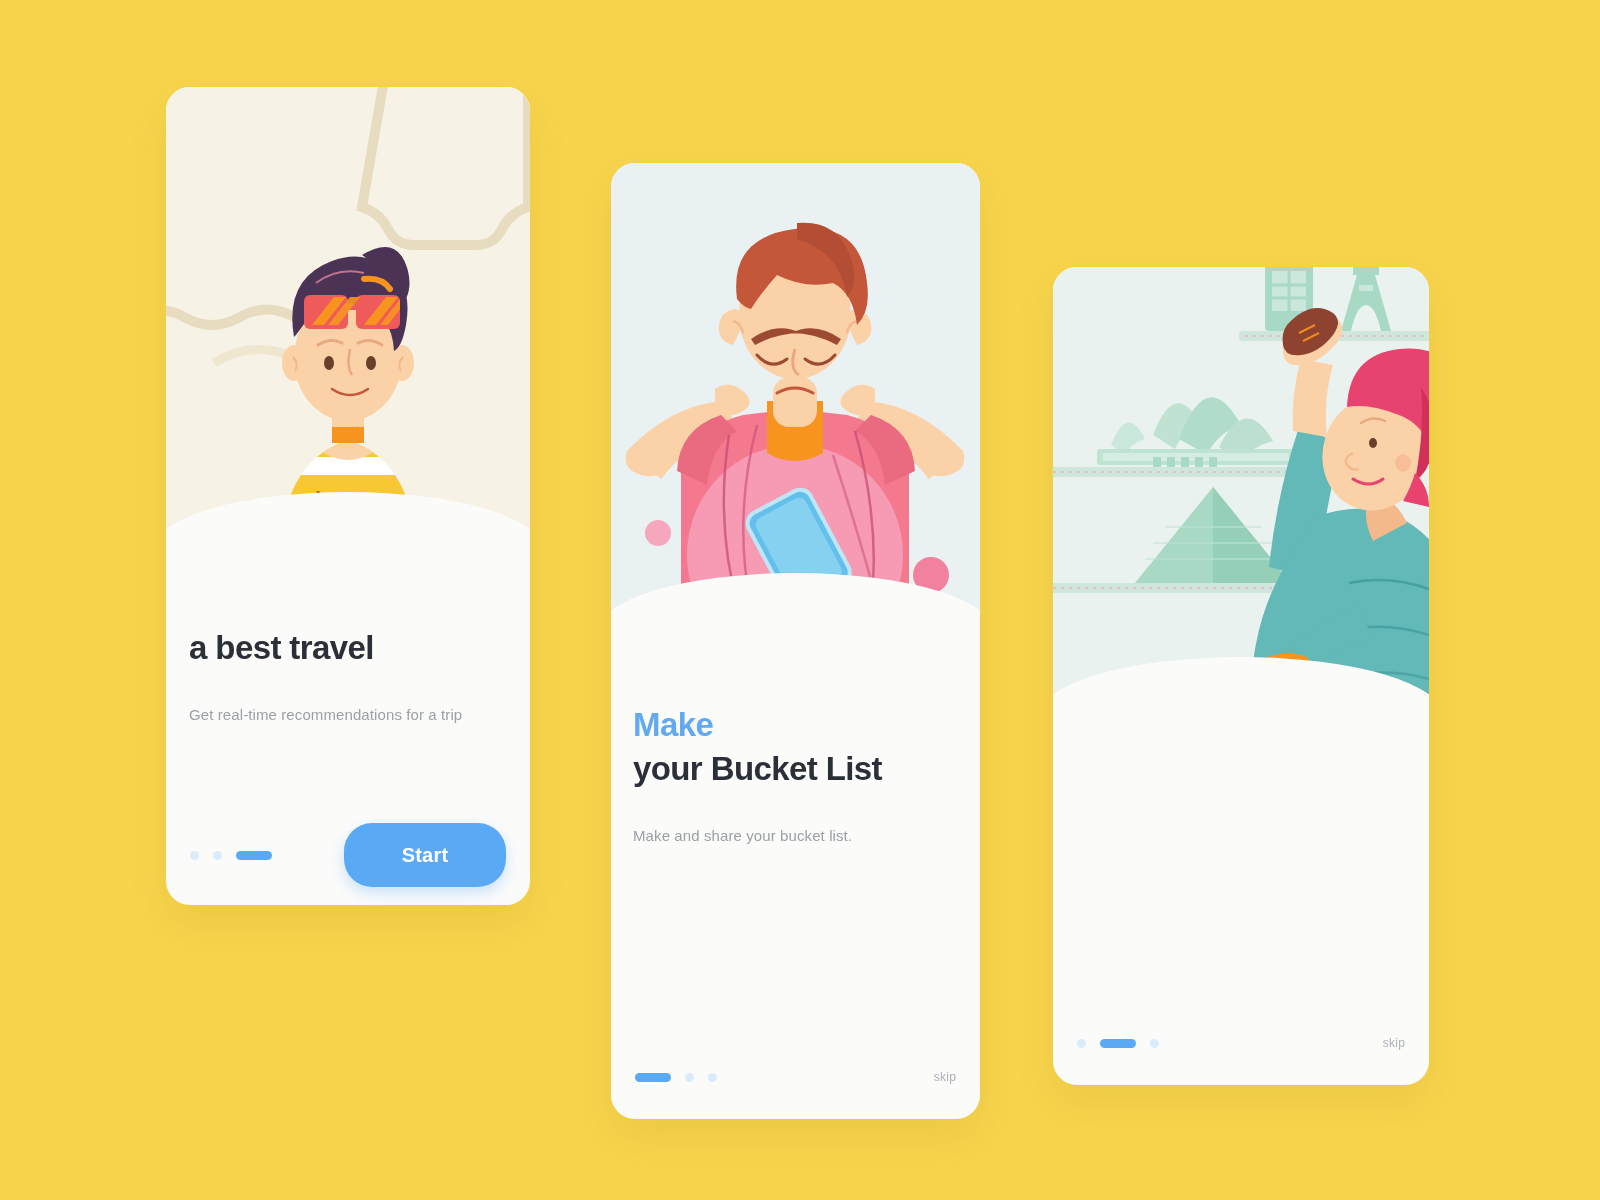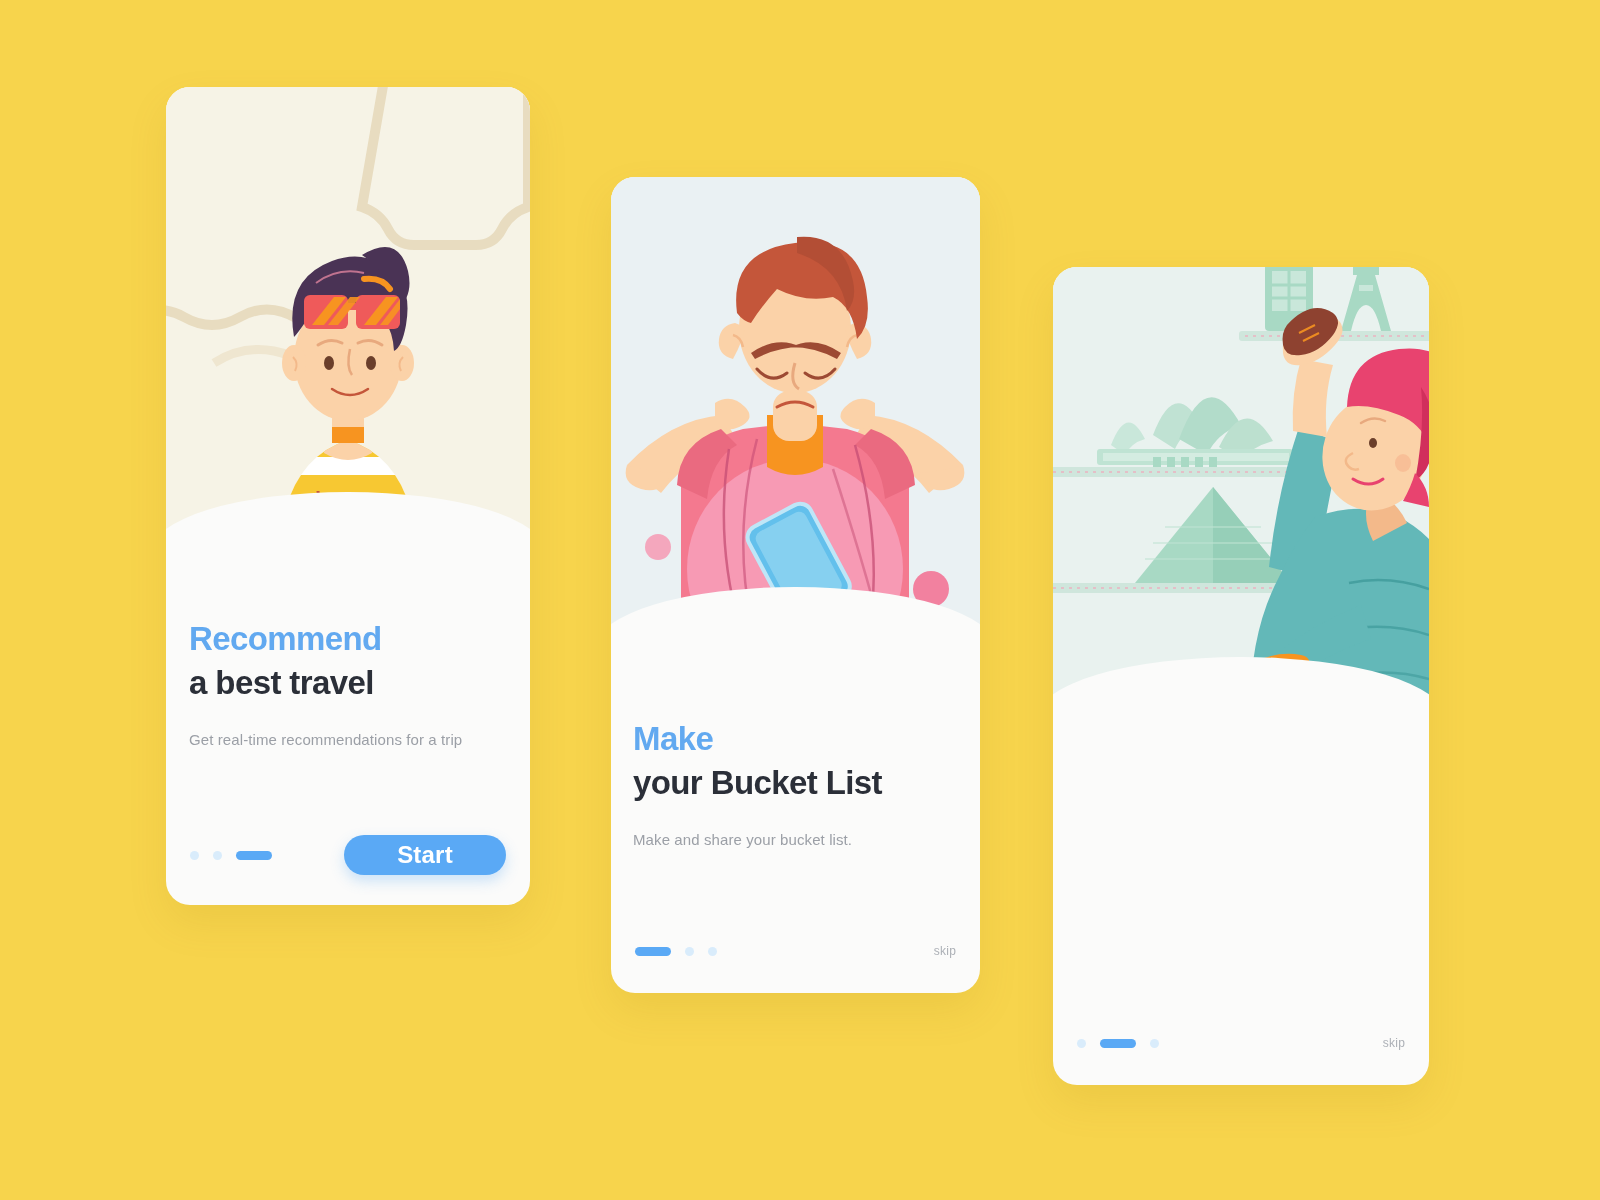--- a/index.html
+++ b/index.html
@@ -17,21 +17,21 @@
 
   
   .card {
     position: absolute;
     border-radius: 24px;
     overflow: hidden;
     background: #fbfbfa;
     box-shadow: 0 18px 40px rgba(150,110,10,0.10);
   }
   #card-1 { left: 166px; top: 87px;  width: 364px; height: 818px; }
-  #card-2 { left: 611px; top: 177px; width: 369px; height: 816px; }
+  #card-2 { left: 611px; top: 163px; width: 369px; height: 956px; }
   #card-3 { left: 1053px; top: 267px; width: 376px; height: 818px; }
 
   
   .illo {
     position: absolute;
     left: 0; right: 0; top: 0;
     overflow: hidden;
   }
   #illo-1 { height: 485px; background: #f6f3e6; }
   #illo-2 { height: 490px; background: #eaf1f3; }
@@ -68,21 +68,21 @@
     line-height: 1.1;
   }
   #copy-1 .title-line1, #copy-1 .title-line2 { font-size: 33px; }
   #copy-2 .title-line1, #copy-2 .title-line2 { font-size: 33px; }
   #copy-3 .title-line1, #copy-3 .title-line2 { font-size: 32px; }
   .title-line2 { margin-top: 8px; }
 
   .subtitle {
     color: #9b9fa6;
     font-size: 15px;
-    margin-top: 30px;
+    margin-top: 40px;
     letter-spacing: 0.1px;
   }
 
   
   .footer {
     position: absolute;
     left: 0; right: 0;
     display: flex;
     align-items: center;
     padding: 0 24px;
@@ -98,25 +98,25 @@
   }
   .dot.active {
     width: 36px; height: 9px; border-radius: 5px;
     background: #5aa9f5;
   }
 
   .spacer { flex: 1 1 auto; }
 
   .start-button {
     min-width: 162px;
-    height: 40px;
+    height: 64px;
     border-radius: 28px;
     background: #5aa9f5;
     color: #ffffff;
-    font-size: 24px;
+    font-size: 20px;
     font-weight: bold;
     display: flex;
     align-items: center;
     justify-content: center;
     border: none;
     cursor: pointer;
     letter-spacing: 0.2px;
     box-shadow: 0 6px 14px rgba(90,169,245,0.30);
   }
 
@@ -197,21 +197,20 @@
         <path d="M192 256 q12 -6 24 2" stroke="#e8a97e" stroke-width="3" fill="none" stroke-linecap="round"></path>
         <ellipse cx="163" cy="276" rx="5" ry="7" fill="#6b3f2b"></ellipse>
         <ellipse cx="205" cy="276" rx="5" ry="7" fill="#6b3f2b"></ellipse>
         <path d="M184 262 q-4 18 2 26" stroke="#e8a97e" stroke-width="2.5" fill="none"></path>
         <path d="M166 302 q18 12 36 0" stroke="#c4563a" stroke-width="2.5" fill="none" stroke-linecap="round"></path>
       </svg>
       <div class="sheet" id="sheet-1"></div>
     </div>
 
     <div class="copy" id="copy-1">
-      <div class="title-line1">Recommend</div>
       <div class="title-line2">a best travel</div>
       <div class="subtitle">Get real-time recommendations for a trip</div>
     </div>
 
     <div class="footer" id="footer-1">
       <div class="dots">
         <span class="dot"></span>
         <span class="dot"></span>
         <span class="dot active"></span>
       </div>

